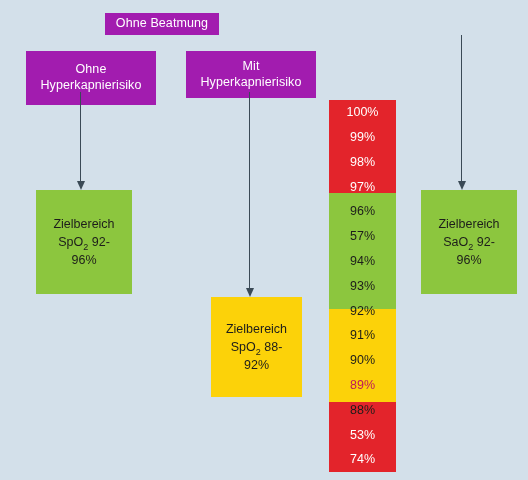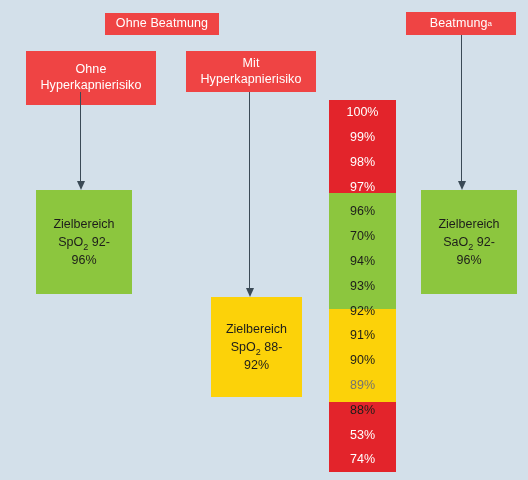--- a/index.html
+++ b/index.html
@@ -16,21 +16,21 @@
   #diagram {
     position: relative;
     width: 528px;
     height: 480px;
     background: #d3e0ea;
   }
 
   
   .blue-box {
     position: absolute;
-    background: #ef4444;
+    background: #a21caf;
     color: #ffffff;
     display: flex;
     align-items: center;
     justify-content: center;
     text-align: center;
     line-height: 1.25;
     font-size: 12.5px;
     letter-spacing: 0.1px;
     box-sizing: border-box;
     padding: 2px 6px;
@@ -44,21 +44,21 @@
   #box-ohne-beatmung {
     left: 105px; top: 13px; width: 114px; height: 22px;
   }
   #box-beatmung {
     left: 406px; top: 12px; width: 110px; height: 23px;
   }
   #box-ohne-hyperkapnierisiko {
     left: 26px; top: 51px; width: 130px; height: 54px;
   }
   #box-mit-hyperkapnierisiko {
-    left: 186px; top: 51px; width: 130px; height: 41px;
+    left: 186px; top: 51px; width: 130px; height: 47px;
   }
 
   
   .target-box {
     position: absolute;
     display: flex;
     align-items: center;
     justify-content: center;
     text-align: center;
     color: #1d1d1b;
@@ -136,24 +136,20 @@
 </style>
 </head>
 <body>
 
 <div id="diagram">
 
   <div class="blue-box" id="box-ohne-beatmung">
     <span>Ohne Beatmung</span>
   </div>
 
-  <div class="blue-box" id="box-beatmung">
-    <span>Beatmung</span>
-      <span class="sup">a</span>
-  </div>
 
   <div class="blue-box" id="box-ohne-hyperkapnierisiko">
     <div>
       <span>Ohne</span><br>
       <span>Hyperkapnierisiko</span>
     </div>
   </div>
 
   <div class="blue-box" id="box-mit-hyperkapnierisiko">
     <div>
@@ -198,26 +194,26 @@
         <div class="scale-band" style="top: 93px; height: 116.25px; background: rgb(140, 198, 62);"></div>
         <div class="scale-band" style="top: 209.25px; height: 93px; background: rgb(252, 210, 9);"></div>
         <div class="scale-band" style="top: 302.25px; height: 69.75px; background: rgb(227, 36, 43);"></div>
       </div>
     <div class="scale-rows" id="scale-rows">
         <div class="scale-row" style="color: rgb(255, 255, 255);">100%</div>
         <div class="scale-row" style="color: rgb(255, 255, 255);">99%</div>
         <div class="scale-row" style="color: rgb(255, 255, 255);">98%</div>
         <div class="scale-row" style="color: rgb(255, 255, 255);">97%</div>
         <div class="scale-row" style="color: rgb(29, 29, 27);">96%</div>
-        <div class="scale-row" style="color: rgb(29, 29, 27);">70%</div>
+        <div class="scale-row" style="color: rgb(29, 29, 27);">57%</div>
         <div class="scale-row" style="color: rgb(29, 29, 27);">94%</div>
         <div class="scale-row" style="color: rgb(29, 29, 27);">93%</div>
         <div class="scale-row" style="color: rgb(29, 29, 27);">92%</div>
         <div class="scale-row" style="color: rgb(29, 29, 27);">91%</div>
         <div class="scale-row" style="color: rgb(29, 29, 27);">90%</div>
-        <div class="scale-row" style="color: #737373;">89%</div>
+        <div class="scale-row" style="color: #be185d;">89%</div>
         <div class="scale-row" style="color: rgb(29, 29, 27);">88%</div>
         <div class="scale-row" style="color: rgb(255, 255, 255);">53%</div>
         <div class="scale-row" style="color: rgb(255, 255, 255);">74%</div>
       </div>
   </div>
 
 </div>
 
 </body></html>

